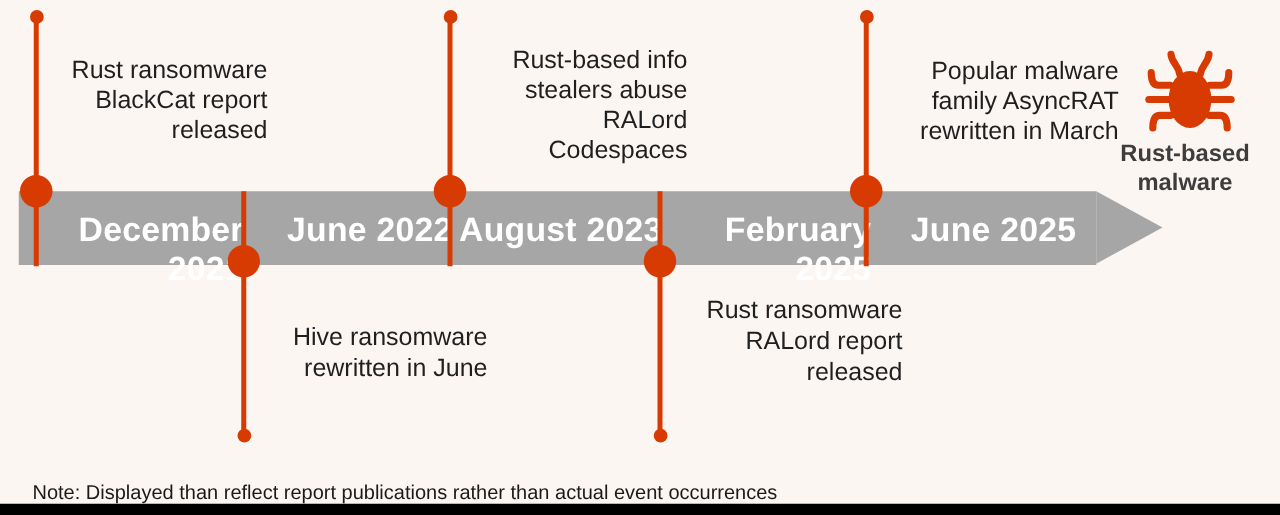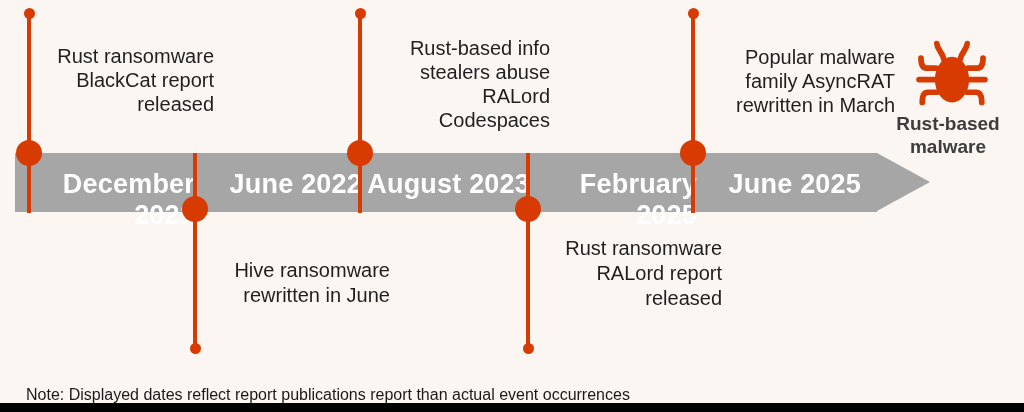--- a/index.html
+++ b/index.html
@@ -94,16 +94,16 @@
       <path d="M33 72 H8"></path>
       <path d="M87 72 H112"></path>
       <path d="M36 92 H22 C15 92 13 98 13 108"></path>
       <path d="M84 92 H98 C105 92 107 98 107 108"></path>
     </g>
     <ellipse cx="60" cy="72" rx="27" ry="36" fill="#d83b01"></ellipse>
   </svg>
   <div class="legend-label">Rust-based
 malware</div>
 
-  <div class="note">Note: Displayed dates reflect report publications report than actual event occurrences</div>
+  <div class="note">Note: Displayed than reflect report publications rather than actual event occurrences</div>
   <div class="footer-bar"></div>
 
 </div>
 
 </body></html>

